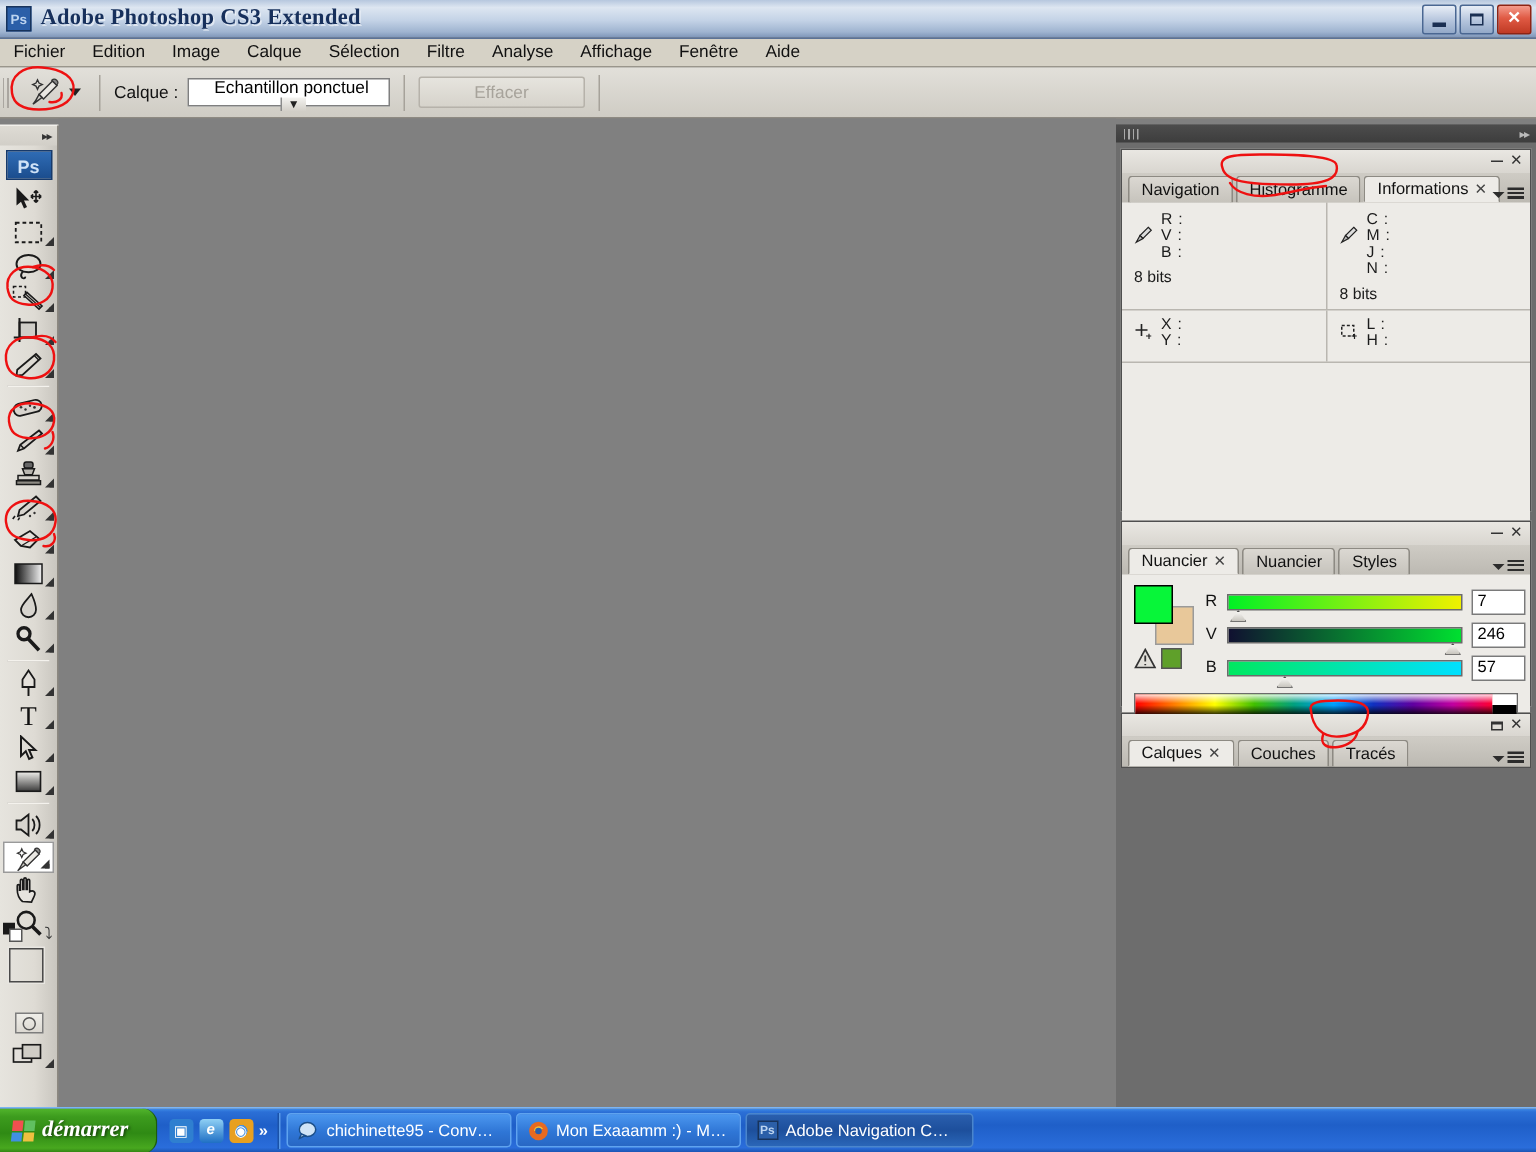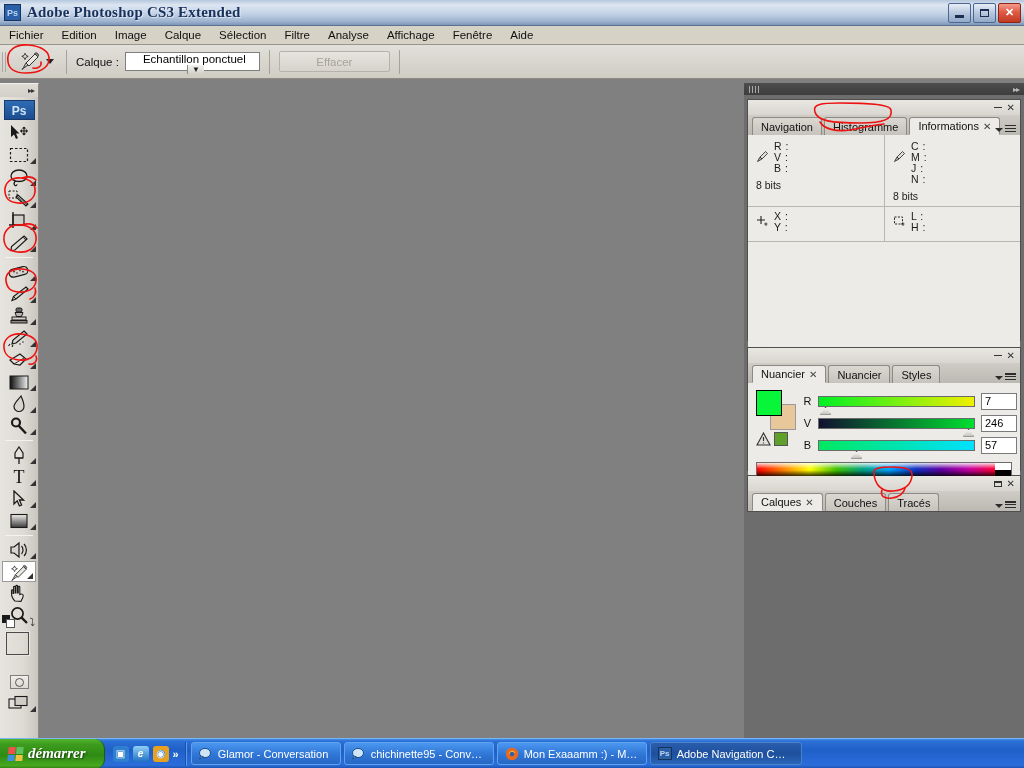--- a/index.html
+++ b/index.html
@@ -733,27 +733,20 @@
     <span class="ql" style="background:linear-gradient(#8fd0f5,#1f6fc4);font-weight:bold;font-style:italic;">e</span>
     <span class="ql" style="background:radial-gradient(circle,#4a90d9 35%,#e8a020 36%);">◉</span>
     <span style="color:#fff;font-size:11px;font-weight:bold;">»</span>
   </div>
   <div class="tasks">
     <div class="task">
       <svg width="14" height="13" viewBox="0 0 14 13">
           <ellipse cx="6" cy="6" rx="5.5" ry="4.6" fill="#cfe4f7" stroke="#1b4f8a"></ellipse>
           <path d="M2 9 l-1.5 3 4-2z" fill="#cfe4f7" stroke="#1b4f8a"></path>
         </svg>
-      <span>Glamor - Conversation</span>
-    </div>
-    <div class="task">
-      <svg width="14" height="13" viewBox="0 0 14 13">
-          <ellipse cx="6" cy="6" rx="5.5" ry="4.6" fill="#cfe4f7" stroke="#1b4f8a"></ellipse>
-          <path d="M2 9 l-1.5 3 4-2z" fill="#cfe4f7" stroke="#1b4f8a"></path>
-        </svg>
       <span>chichinette95 - Conv…</span>
     </div>
     <div class="task">
       <svg width="14" height="14" viewBox="0 0 14 14">
           <circle cx="7" cy="7" r="6.2" fill="#e86a20"></circle>
           <path d="M4 7 a3.2 3.2 0 0 1 6 -1.5 l-3 1.2z" fill="#f5c33a"></path>
           <circle cx="7" cy="7" r="2.2" fill="#2a5fae"></circle>
         </svg>
       <span>Mon Exaaamm :) - M…</span>
     </div>

